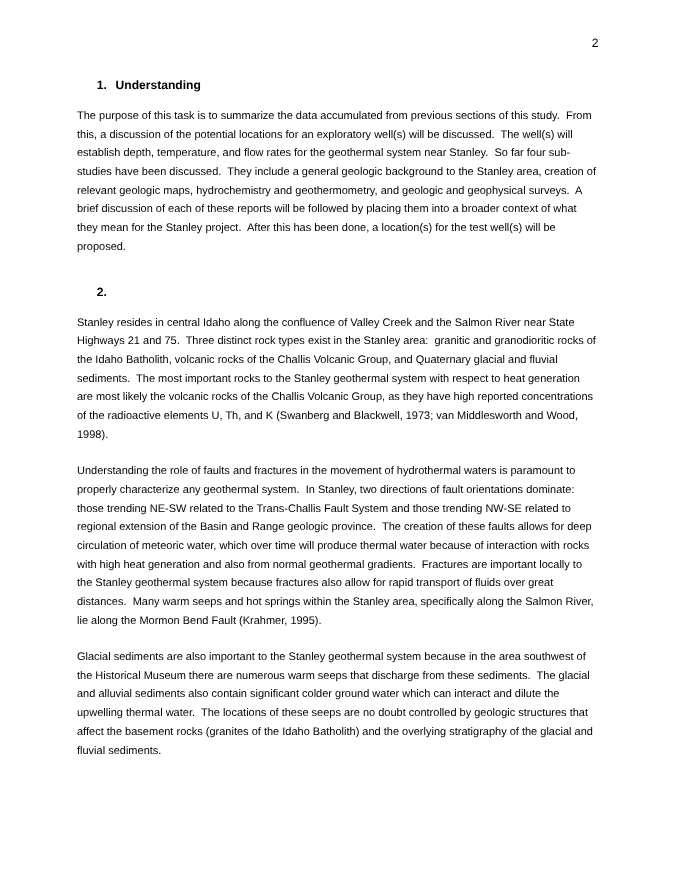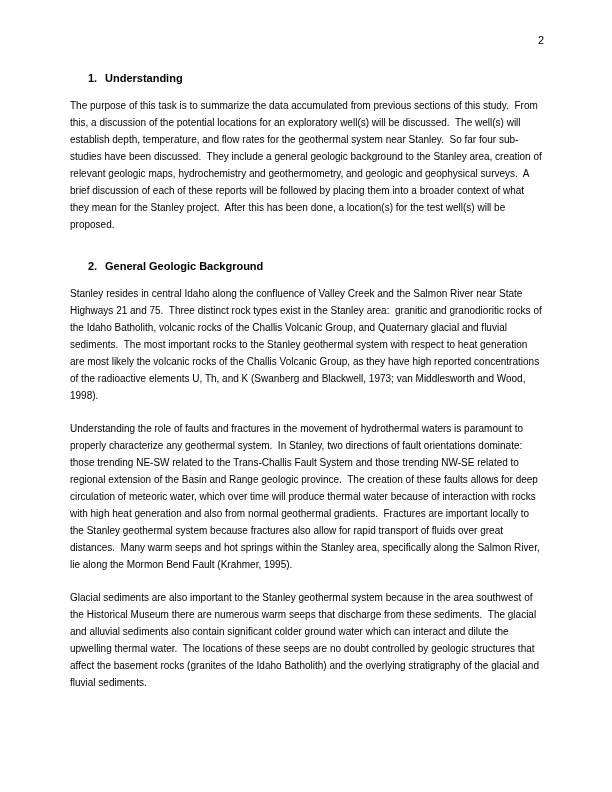--- a/index.html
+++ b/index.html
@@ -60,20 +60,19 @@
     <h2 class="section-heading">
       <span class="num">1.</span>
       <span class="title">Understanding</span>
     </h2>
     <p class="para">The purpose of this task is to summarize the data accumulated from previous sections of this study.  From this, a discussion of the potential locations for an exploratory well(s) will be discussed.  The well(s) will establish depth, temperature, and flow rates for the geothermal system near Stanley.  So far four sub-studies have been discussed.  They include a general geologic background to the Stanley area, creation of relevant geologic maps, hydrochemistry and geothermometry, and geologic and geophysical surveys.  A brief discussion of each of these reports will be followed by placing them into a broader context of what they mean for the Stanley project.  After this has been done, a location(s) for the test well(s) will be proposed.</p>
   </div>
 
   <div class="section section-2">
     <h2 class="section-heading">
       <span class="num">2.</span>
-      <span class="title">General Geologic Background</span>
     </h2>
     <p class="para">Stanley resides in central Idaho along the confluence of Valley Creek and the Salmon River near State Highways 21 and 75.  Three distinct rock types exist in the Stanley area:  granitic and granodioritic rocks of the Idaho Batholith, volcanic rocks of the Challis Volcanic Group, and Quaternary glacial and fluvial sediments.  The most important rocks to the Stanley geothermal system with respect to heat generation are most likely the volcanic rocks of the Challis Volcanic Group, as they have high reported concentrations of the radioactive elements U, Th, and K (Swanberg and Blackwell, 1973; van Middlesworth and Wood, 1998).</p>
     <p class="para">Understanding the role of faults and fractures in the movement of hydrothermal waters is paramount to properly characterize any geothermal system.  In Stanley, two directions of fault orientations dominate: those trending NE-SW related to the Trans-Challis Fault System and those trending NW-SE related to regional extension of the Basin and Range geologic province.  The creation of these faults allows for deep circulation of meteoric water, which over time will produce thermal water because of interaction with rocks with high heat generation and also from normal geothermal gradients.  Fractures are important locally to the Stanley geothermal system because fractures also allow for rapid transport of fluids over great distances.  Many warm seeps and hot springs within the Stanley area, specifically along the Salmon River, lie along the Mormon Bend Fault (Krahmer, 1995).</p>
     <p class="para">Glacial sediments are also important to the Stanley geothermal system because in the area southwest of the Historical Museum there are numerous warm seeps that discharge from these sediments.  The glacial and alluvial sediments also contain significant colder ground water which can interact and dilute the upwelling thermal water.  The locations of these seeps are no doubt controlled by geologic structures that affect the basement rocks (granites of the Idaho Batholith) and the overlying stratigraphy of the glacial and fluvial sediments.</p>
   </div>
 
 </div>
 
 </body></html>

